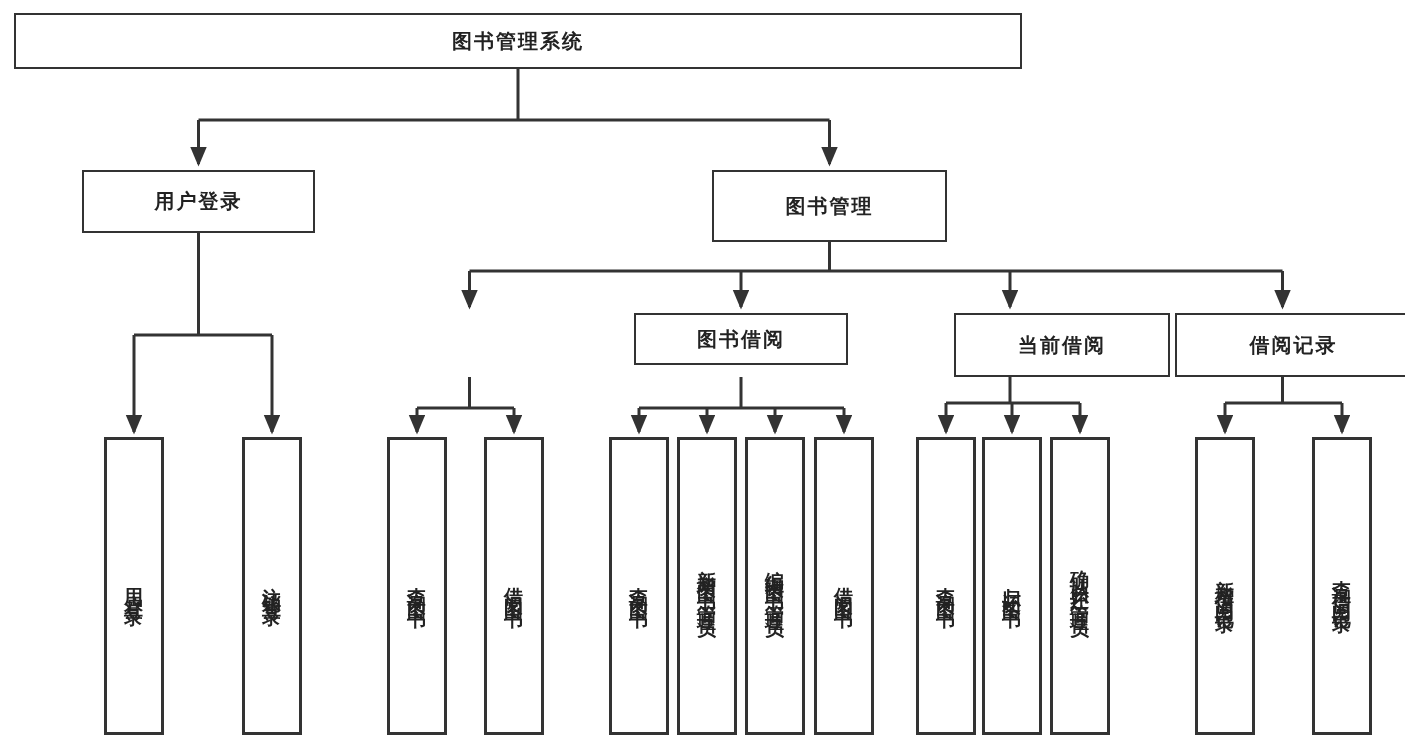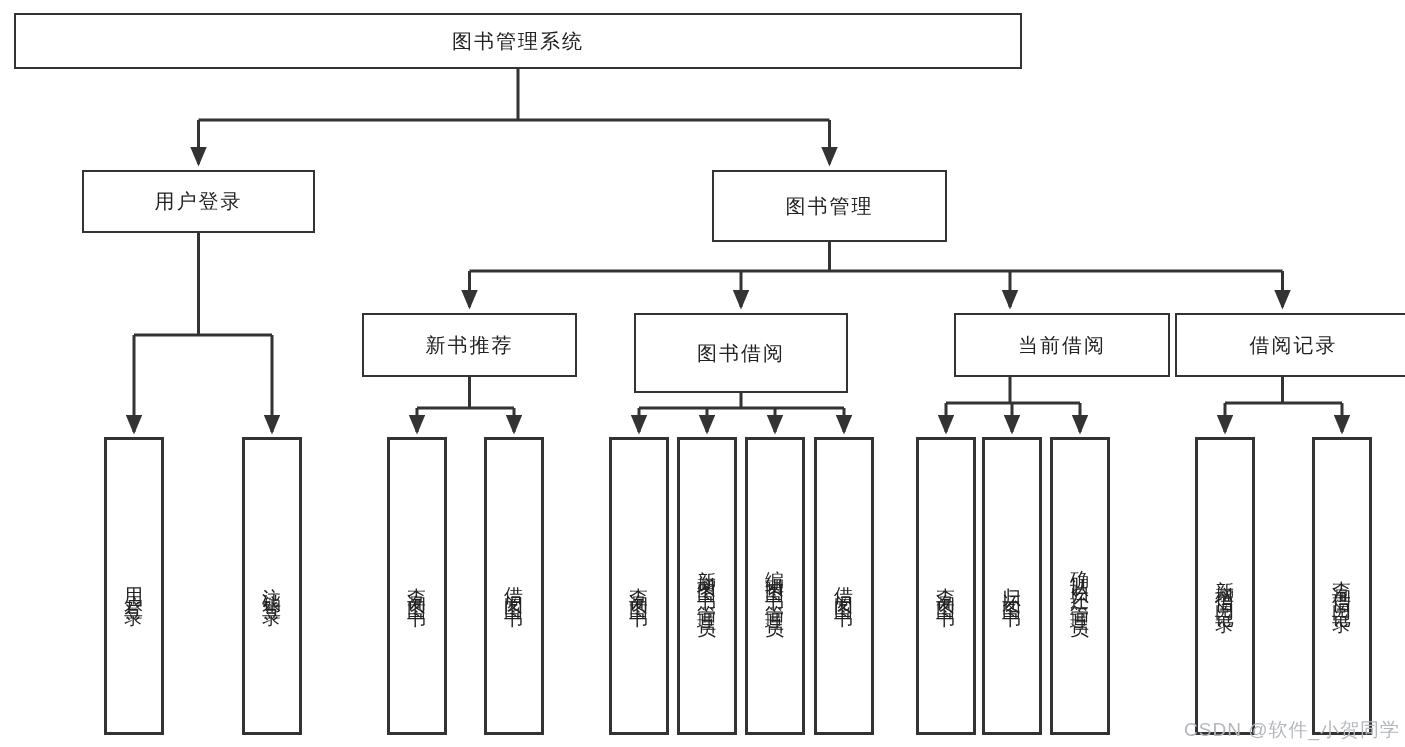--- a/index.html
+++ b/index.html
@@ -12,20 +12,21 @@
   }
   #wires{position:absolute;left:0;top:0;width:1405px;height:747px;}
   .node{
     position:absolute;
     box-sizing:border-box;
     background:#ffffff;
     border:2px solid #333333;
     display:flex;align-items:center;justify-content:center;
     color:#222222;
     z-index:2;
+    font-weight:bold;
   }
   .node.h span{
     font-size:20px;
     letter-spacing:2px;
     white-space:nowrap;
   }
   .node.v{border-width:3px;}
   .node.v span{
     writing-mode:vertical-rl;
     text-orientation:mixed;
@@ -95,24 +96,21 @@
     <span>图书管理系统</span>
   </div>
 
   <div class="node h" style="left:82px;top:170px;width:233px;height:63px">
     <span>用户登录</span>
   </div>
   <div class="node h" style="left:712px;top:170px;width:235px;height:72px">
     <span>图书管理</span>
   </div>
 
-  <div class="node h" style="left:362px;top:313px;width:215px;height:64px">
-    <span>新书推荐</span>
-  </div>
-  <div class="node h" style="left:634px;top:313px;width:214px;height:80px">
+  <div class="node h" style="left:634px;top:313px;width:214px;height:52px">
     <span>图书借阅</span>
   </div>
   <div class="node h" style="left:954px;top:313px;width:216px;height:64px">
     <span>当前借阅</span>
   </div>
   <div class="node h" style="left:1175px;top:313px;width:237px;height:64px">
     <span>借阅记录</span>
   </div>
 
   <div class="node v" style="left:104px;top:437px;width:60px;height:298px">
@@ -152,15 +150,14 @@
     <span>确认归还（管理员）</span>
   </div>
 
   <div class="node v" style="left:1195px;top:437px;width:60px;height:298px">
     <span>新增借阅记录</span>
   </div>
   <div class="node v" style="left:1312px;top:437px;width:60px;height:298px">
     <span>查询借阅记录</span>
   </div>
 
-  <div id="watermark">CSDN @软件_小贺同学</div>
 
 </div>
 
 </body></html>

